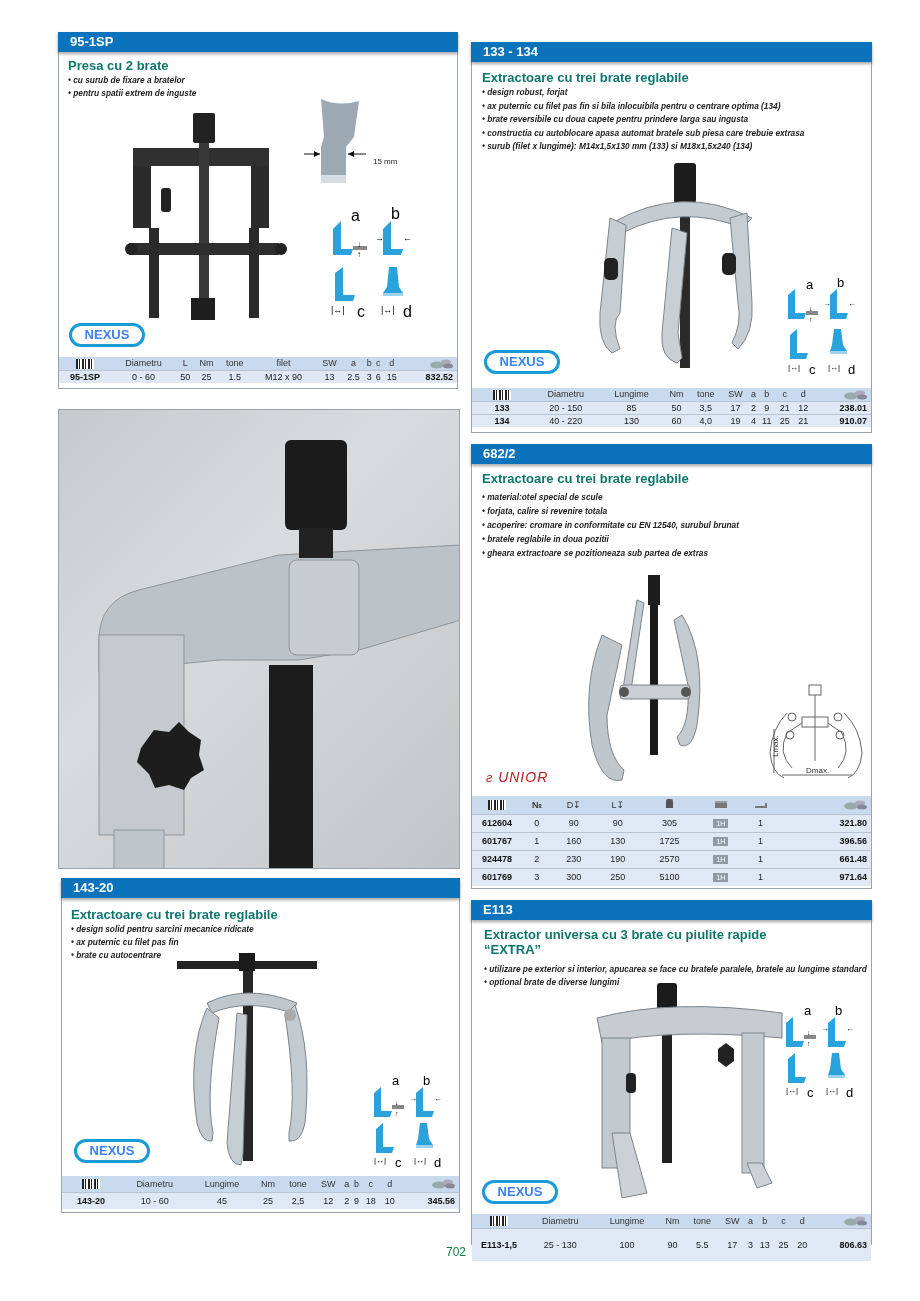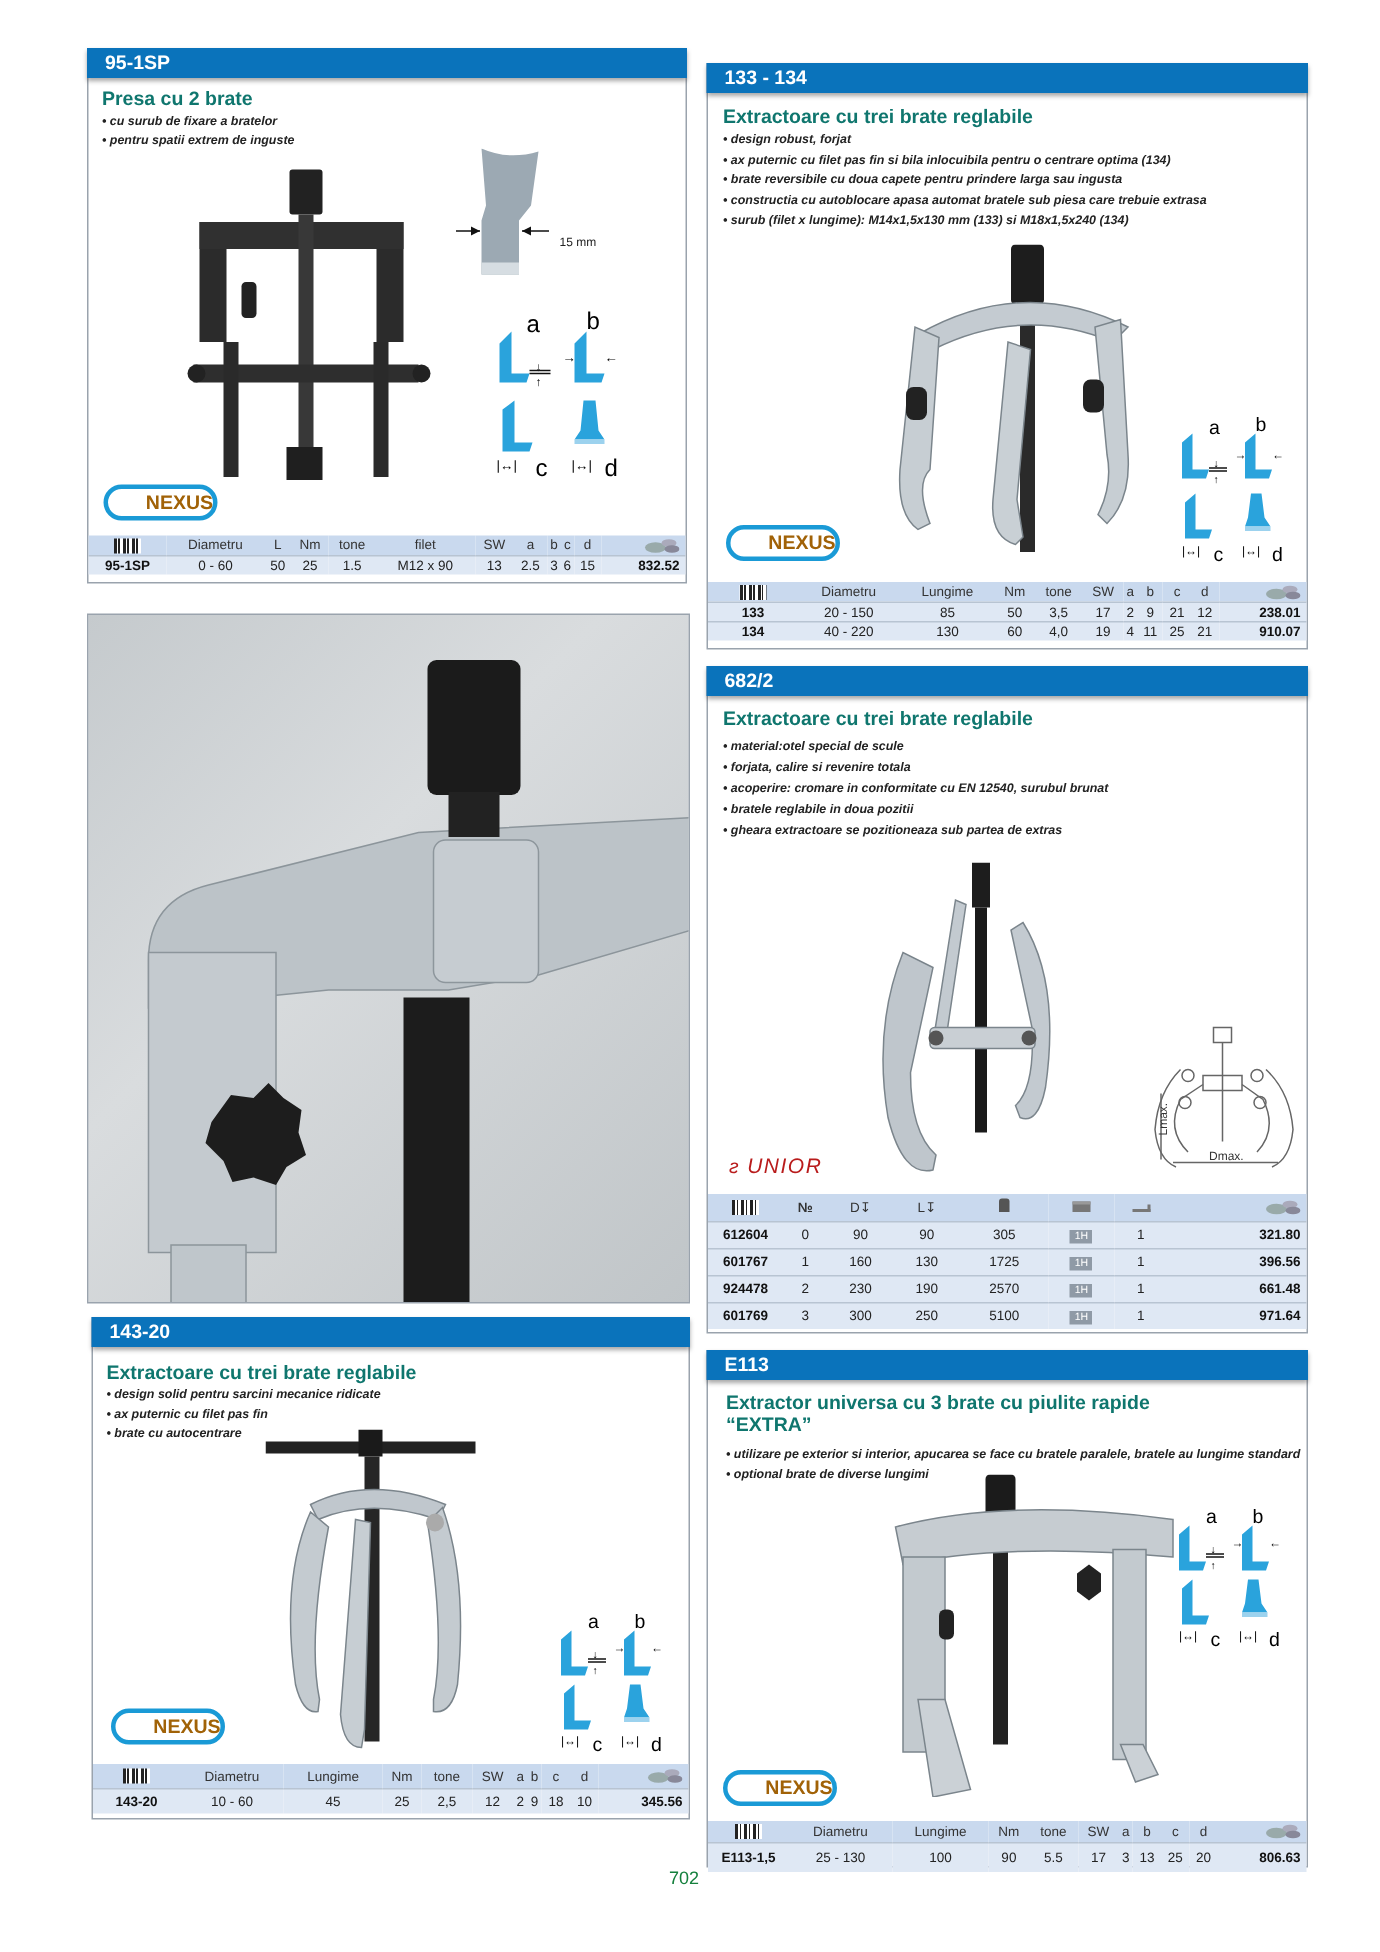--- a/index.html
+++ b/index.html
@@ -21,21 +21,21 @@
   .tbl tr.hdr td { background: #c9d9ee; color: #333; }
   .tbl tr.row td { background: #dfe8f4; border-top: 1px solid #b8c4d2; }
   .tbl td.code { font-weight: bold; color: #111; }
   .tbl td.price { font-weight: bold; color: #111; text-align: right; padding-right: 4px; }
 
   .barcode { display: inline-block; width: 18px; height: 10px; vertical-align: middle;
     background: repeating-linear-gradient(90deg, #222 0 2px, #fff 2px 3px, #222 3px 4px, #fff 4px 6px); }
   .coins { display: inline-block; vertical-align: middle; }
 
   .nexus { position: absolute; width: 76px; height: 24px; border: 3px solid #1a9ad6; border-radius: 12px;
-    color: #a16207; font-weight: bold; font-size: 13px; text-align: right; line-height: 18px; background: #fff; }
+    color: #3b82f6; font-weight: bold; font-size: 13px; text-align: center; line-height: 18px; background: #fff; }
 
   .pagenum { position: absolute; left: 446px; top: 1245px; font-size: 12px; color: #15803d; }
 
   .photo { position: absolute; }
   .tag1h { display: inline-block; background: #8f9aa6; color: #fff; font-size: 7px; padding: 0 3px; line-height: 9px; }
 </style>
 </head>
 <body>
 
 <div class="panel" style="left:58px;top:32px;width:400px;height:357px;">
@@ -476,21 +476,21 @@
       <td>b</td>
       <td>c</td>
       <td>d</td>
       <td class="price"><svg class="coins" width="24" height="11">
               <ellipse cx="8" cy="7" rx="7" ry="3.5" fill="#9aa"></ellipse>
               <ellipse cx="17" cy="4" rx="5" ry="2.5" fill="#aab"></ellipse>
               <ellipse cx="19" cy="8" rx="5" ry="2.5" fill="#889"></ellipse>
             </svg></td>
     </tr>
     <tr class="row">
-      <td class="code" style="height:20px;margin-top:12px;">E113-1,5</td>
+      <td class="code" style="height:33px;margin-top:12px;">E113-1,5</td>
       <td>25 - 130</td>
       <td>100</td>
       <td>90</td>
       <td>5.5</td>
       <td>17</td>
       <td>3</td>
       <td>13</td>
       <td>25</td>
       <td>20</td>
       <td class="price">806.63</td>

